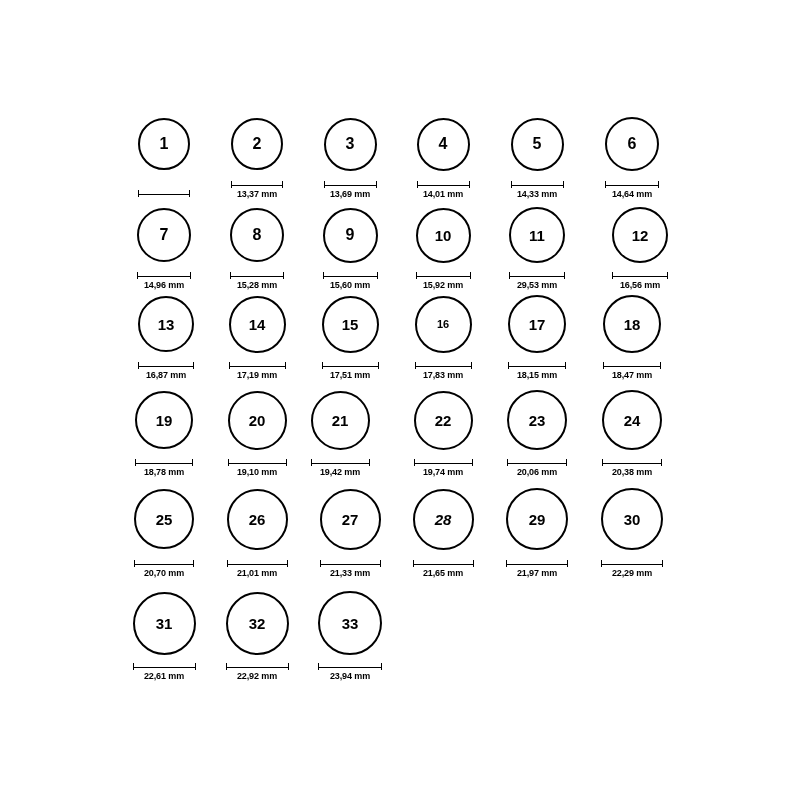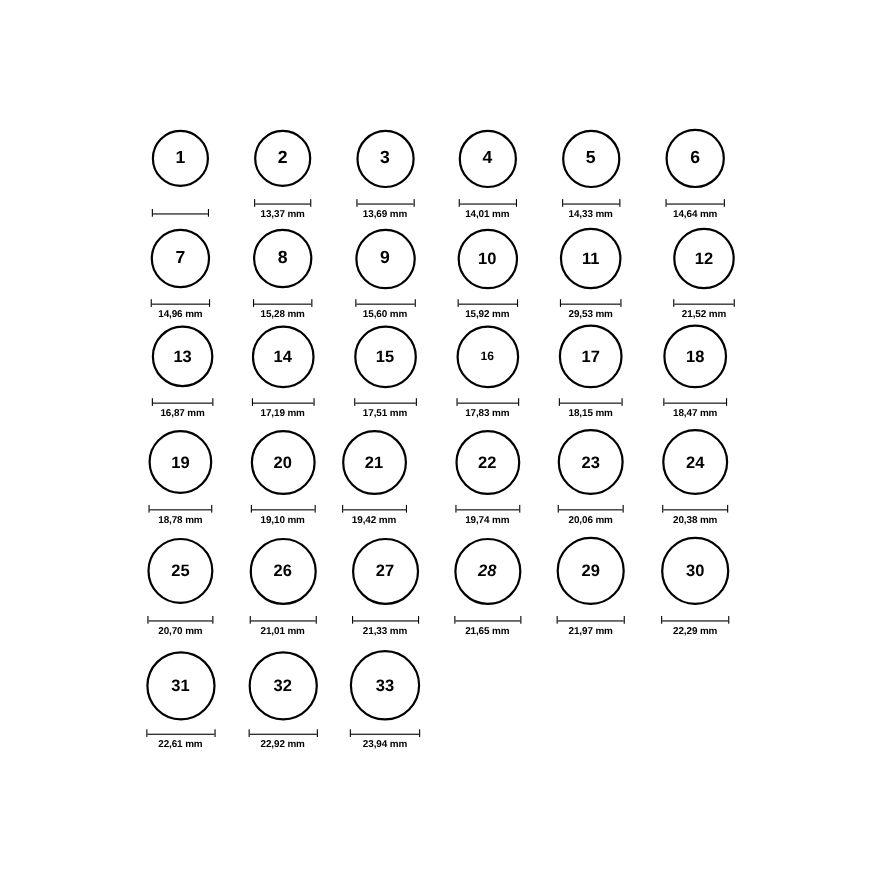--- a/index.html
+++ b/index.html
@@ -172,21 +172,21 @@
         <div class="dim-line" style="width: 56px;"></div>
         <div class="ring-label">29,53 mm</div>
       </div>
     </div>
     <div class="ring-cell" style="left: 580px; top: 207px; width: 120px;">
       <div class="ring-circle" style="width: 56px; height: 56px;">
         <span class="ring-number" style="font-size: 15px;">12</span>
       </div>
       <div class="ring-measure" style="margin-top: 9px;">
         <div class="dim-line" style="width: 56px;"></div>
-        <div class="ring-label">21,52 mm</div>
+        <div class="ring-label">16,56 mm</div>
       </div>
     </div>
     <div class="ring-cell" style="left: 106px; top: 296px; width: 120px;">
       <div class="ring-circle" style="width: 56px; height: 56px;">
         <span class="ring-number" style="font-size: 15px;">13</span>
       </div>
       <div class="ring-measure" style="margin-top: 10px;">
         <div class="dim-line" style="width: 56px;"></div>
         <div class="ring-label">16,87 mm</div>
       </div>

